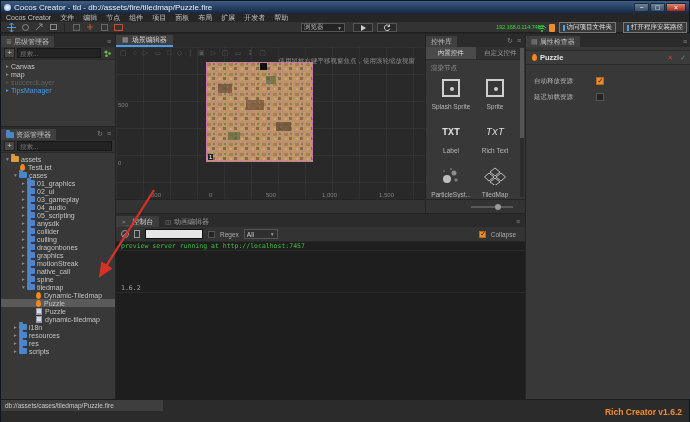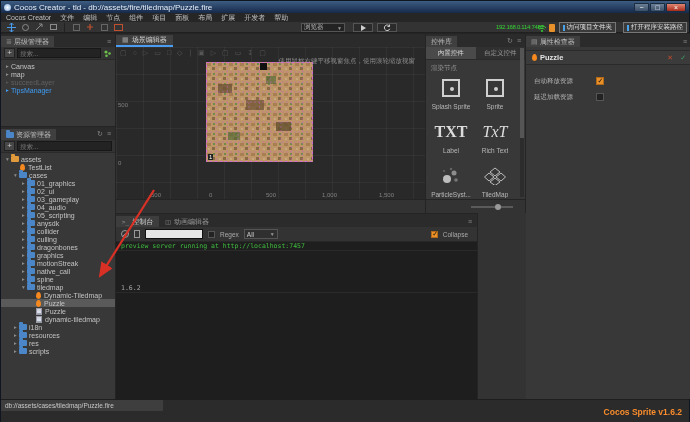--- a/index.html
+++ b/index.html
@@ -89,31 +89,31 @@
   .subtabs { display:flex; height:13px; border-bottom:1px solid #2a2a2a; font-size:6.5px; }
   .subtab { flex:1; display:flex; align-items:center; justify-content:center; color:#9a9a9a; background:#303030; }
   .subtab.active { background:#4a4a4a; color:#ddd; }
   .lsection { font-size:6.5px; color:#979797; padding:4px 0 2px 5px; }
   .libgrid { display:flex; flex-wrap:wrap; padding-left:3px; width:92px; }
   .libitem { width:44px; height:44px; display:flex; flex-direction:column; align-items:center; }
   .libico { width:26px; height:26px; display:flex; align-items:center; justify-content:center; color:#dcdcdc; }
   .liblabel { font-size:6.5px; color:#b8b8b8; margin-top:2px; white-space:nowrap; overflow:hidden; max-width:44px; }
   .spricon { width:18px; height:18px; border:2px solid #cfcfcf; position:relative; }
   .spricon::after { content:""; position:absolute; left:6px; top:6px; width:4px; height:4px; border-radius:50%; background:#cfcfcf; }
-  .txt { font-family:Liberation Serif, serif; font-weight:bold; font-size:16px; }
+  .txt { font-family:Liberation Mono, monospace; font-weight:bold; font-size:10px; }
   .txt.italic { font-style:italic; font-weight:normal; }
   .libscroll { position:absolute; right:1px; top:14px; bottom:2px; width:4px; background:#2c2c2c; }
   .libscroll::before { content:""; position:absolute; left:0; top:0; width:4px; height:90px; background:#555; }
   .lib-bottom { position:absolute; left:425px; top:198px; width:100px; height:14px; background:#333;
     border-top:1px solid #242424; border-right:1px solid #242424; }
   .slider { position:absolute; right:12px; top:6px; width:42px; height:2px; background:#5a5a5a; }
   .slider .knob { position:absolute; left:24px; top:-2px; width:6px; height:6px; border-radius:50%; background:#9a9a9a; }
 
   
-  .console { left:115px; top:212px; width:362px; height:186px; }
+  .console { left:115px; top:212px; width:410px; height:186px; }
   .ctabs { height:13px; background:#2b2b2b; display:flex; align-items:flex-end; font-size:7px; color:#9a9a9a; }
   .ctab { height:11px; display:flex; align-items:center; gap:3px; padding:0 6px; }
   .ctab.active { background:#3d3d3d; color:#ddd; }
   .ctools { height:15px; display:flex; align-items:center; gap:5px; padding:0 5px; background:#333; border-bottom:1px solid #272727; font-size:6.5px; color:#aaa; }
   .clear-ic { width:8px; height:8px; border:1px solid #999; border-radius:50%; flex:none;
     background:linear-gradient(135deg, transparent 44%, #999 44%, #999 56%, transparent 56%); }
   .page-ic { width:6px; height:8px; border:1px solid #999; flex:none; }
   .ctools input { width:58px; height:10px; background:#e6e6e6; border:1px solid #111; font-size:6.5px; padding:0 2px; }
   .cb { width:7px; height:7px; background:#232323; border:1px solid #555; flex:none; position:relative; }
   .cb.checked { background:#e8902a; border-color:#b36a18; }
@@ -607,21 +607,21 @@
       <span class="cb checked"></span>
     </div>
     <div class="proprow" style="top:58px;width:150px;">
       <span>延迟加载资源</span>
       <span class="cb"></span>
     </div>
   </div>
 
   <div class="statusbar">
     <span class="pathchip">db://assets/cases/tiledmap/Puzzle.fire</span>
-    <span class="version">Cocos Sprite v1.6.2</span>
+    <span class="version">Rich Creator v1.6.2</span>
   </div>
 
   <svg class="arrow-overlay">
     <defs>
       <marker id="ah" orient="auto" markerWidth="9" markerHeight="8" refX="6" refY="3">
         <path d="M0,0 L7,3 L0,6 Z" fill="#d93025"></path>
       </marker>
     </defs>
     <line x1="153" y1="189" x2="99" y2="275" stroke="#d93025" stroke-width="2.2" marker-end="url(#ah)"></line>
   </svg>

